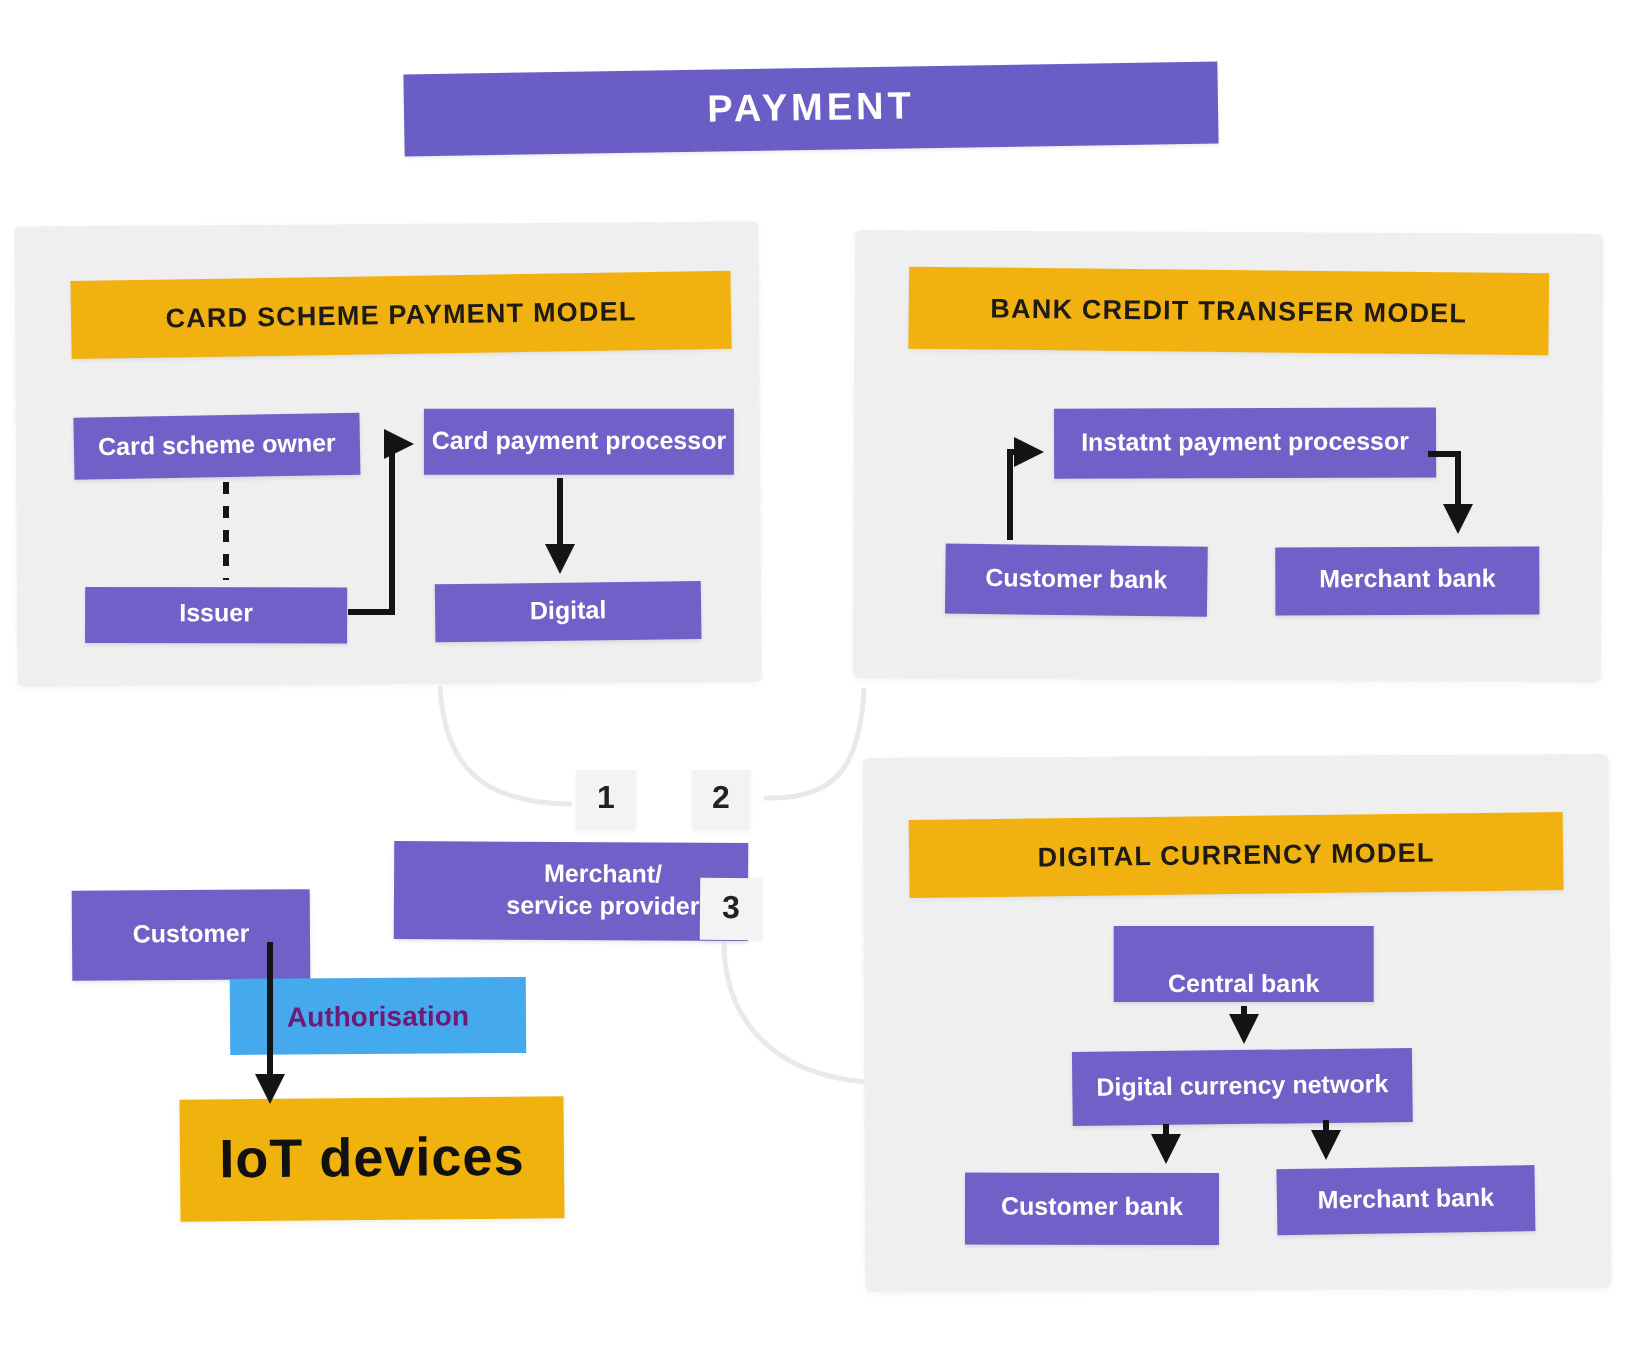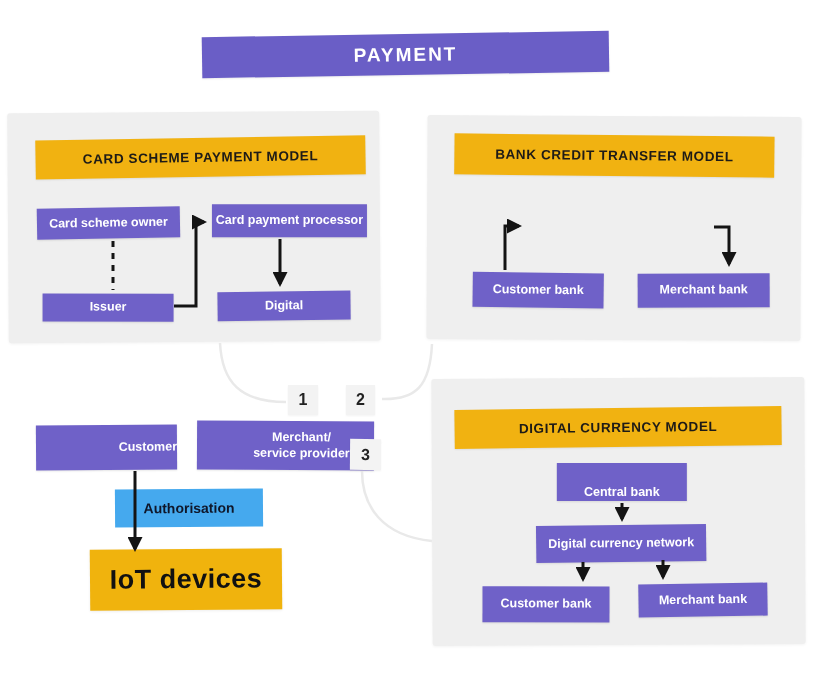--- a/index.html
+++ b/index.html
@@ -32,21 +32,21 @@
   .node span{color:#fff;font-size:12.5px;font-weight:700;line-height:1.25;white-space:pre-line;}
   .badge{
     position:absolute;background:#f3f3f3;display:flex;align-items:center;justify-content:center;
     z-index:6;box-shadow:0 1px 2px rgba(0,0,0,.05);
   }
   .badge span{color:#222;font-size:16px;font-weight:800;}
   .auth{
     left:115px;top:489px;width:148px;height:38px;background:#45a9ee;
     display:flex;align-items:center;justify-content:center;transform:rotate(-0.4deg);
   }
-  .auth span{color:#0f172a;font-size:14px;font-weight:700;}
+  .auth span{color:#701a75;font-size:14px;font-weight:700;}
   .iot{
     left:90px;top:549px;width:192px;height:61px;background:#f0b30d;
     display:flex;align-items:center;justify-content:center;transform:rotate(-0.5deg);
     box-shadow:0 1px 3px rgba(0,0,0,.08);
   }
   .iot span{color:#111;font-size:27px;font-weight:800;letter-spacing:.5px;}
   #connector-layer{left:0;top:0;width:823px;height:676px;z-index:5;pointer-events:none;}
 </style>
 </head>
 <body>
@@ -70,20 +70,23 @@
   </div>
   <div class="node" style="left:209px;top:180px;width:133px;height:29px;transform:rotate(-0.3deg);">
     <span>Digital</span>
   </div>
 </div>
 
 <div class="abs panel" id="panel-bank">
   <div class="panel-header" style="left:27px;top:19px;width:320px;height:41px;transform:rotate(0.3deg);">
     <span>BANK CREDIT TRANSFER MODEL</span>
   </div>
+  <div class="node" style="left:100px;top:88px;width:191px;height:35px;transform:rotate(-0.5deg);">
+    <span>Instatnt payment processor</span>
+  </div>
   <div class="node" style="left:46px;top:157px;width:131px;height:35px;transform:rotate(0.4deg);">
     <span>Customer bank</span>
   </div>
   <div class="node" style="left:211px;top:157px;width:132px;height:34px;transform:rotate(-0.5deg);">
     <span>Merchant bank</span>
   </div>
 </div>
 
 <div class="abs panel" id="panel-digital">
   <div class="panel-header" style="left:23px;top:30px;width:327px;height:39px;transform:rotate(-0.4deg);">
@@ -96,21 +99,21 @@
     <span>Digital currency network</span>
   </div>
   <div class="node" style="left:50px;top:208px;width:127px;height:36px;transform:rotate(0.4deg);">
     <span>Customer bank</span>
   </div>
   <div class="node" style="left:206px;top:206px;width:129px;height:33px;transform:rotate(-0.6deg);">
     <span>Merchant bank</span>
   </div>
 </div>
 
-<div class="node abs" style="left:36px;top:425px;width:141px;height:45px;transform:rotate(-0.4deg);justify-content:flex-end;">
+<div class="node abs" style="left:36px;top:445px;width:119px;height:45px;transform:rotate(-0.4deg);">
   <span>Customer</span>
 </div>
 <div class="node abs" style="left:197px;top:421px;width:145px;height:49px;transform:rotate(0.3deg);padding-left:32px;">
   <span>Merchant/
 service provider</span>
 </div>
 <div class="abs auth">
   <span>Authorisation</span>
 </div>
 <div class="abs iot">

